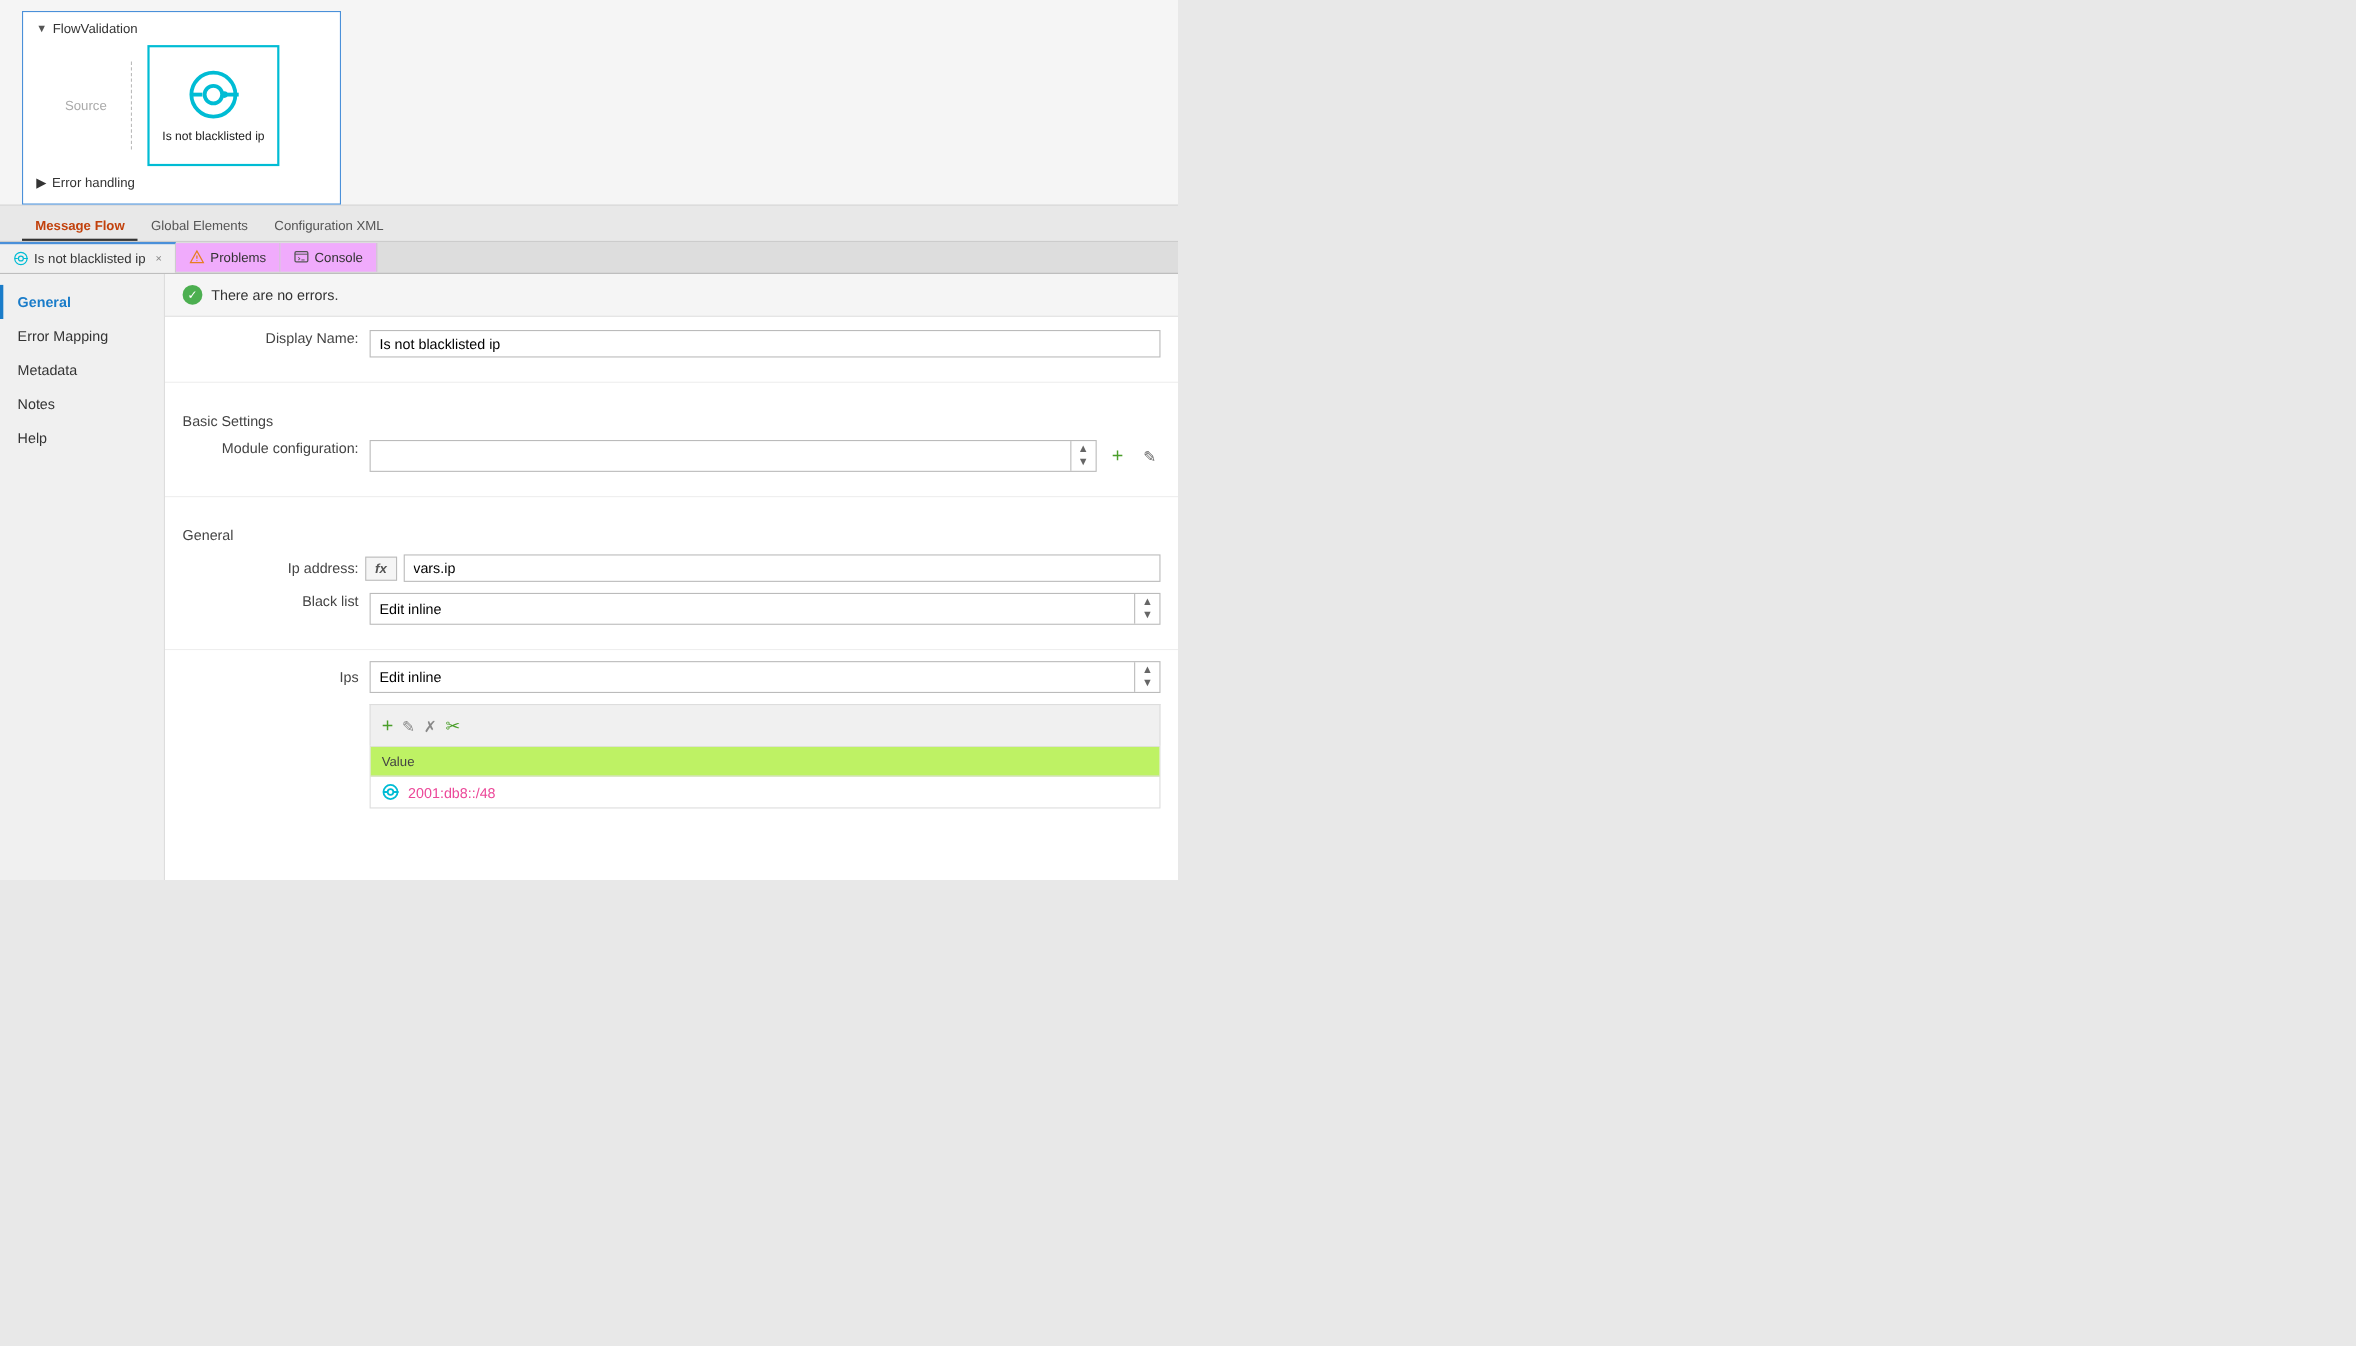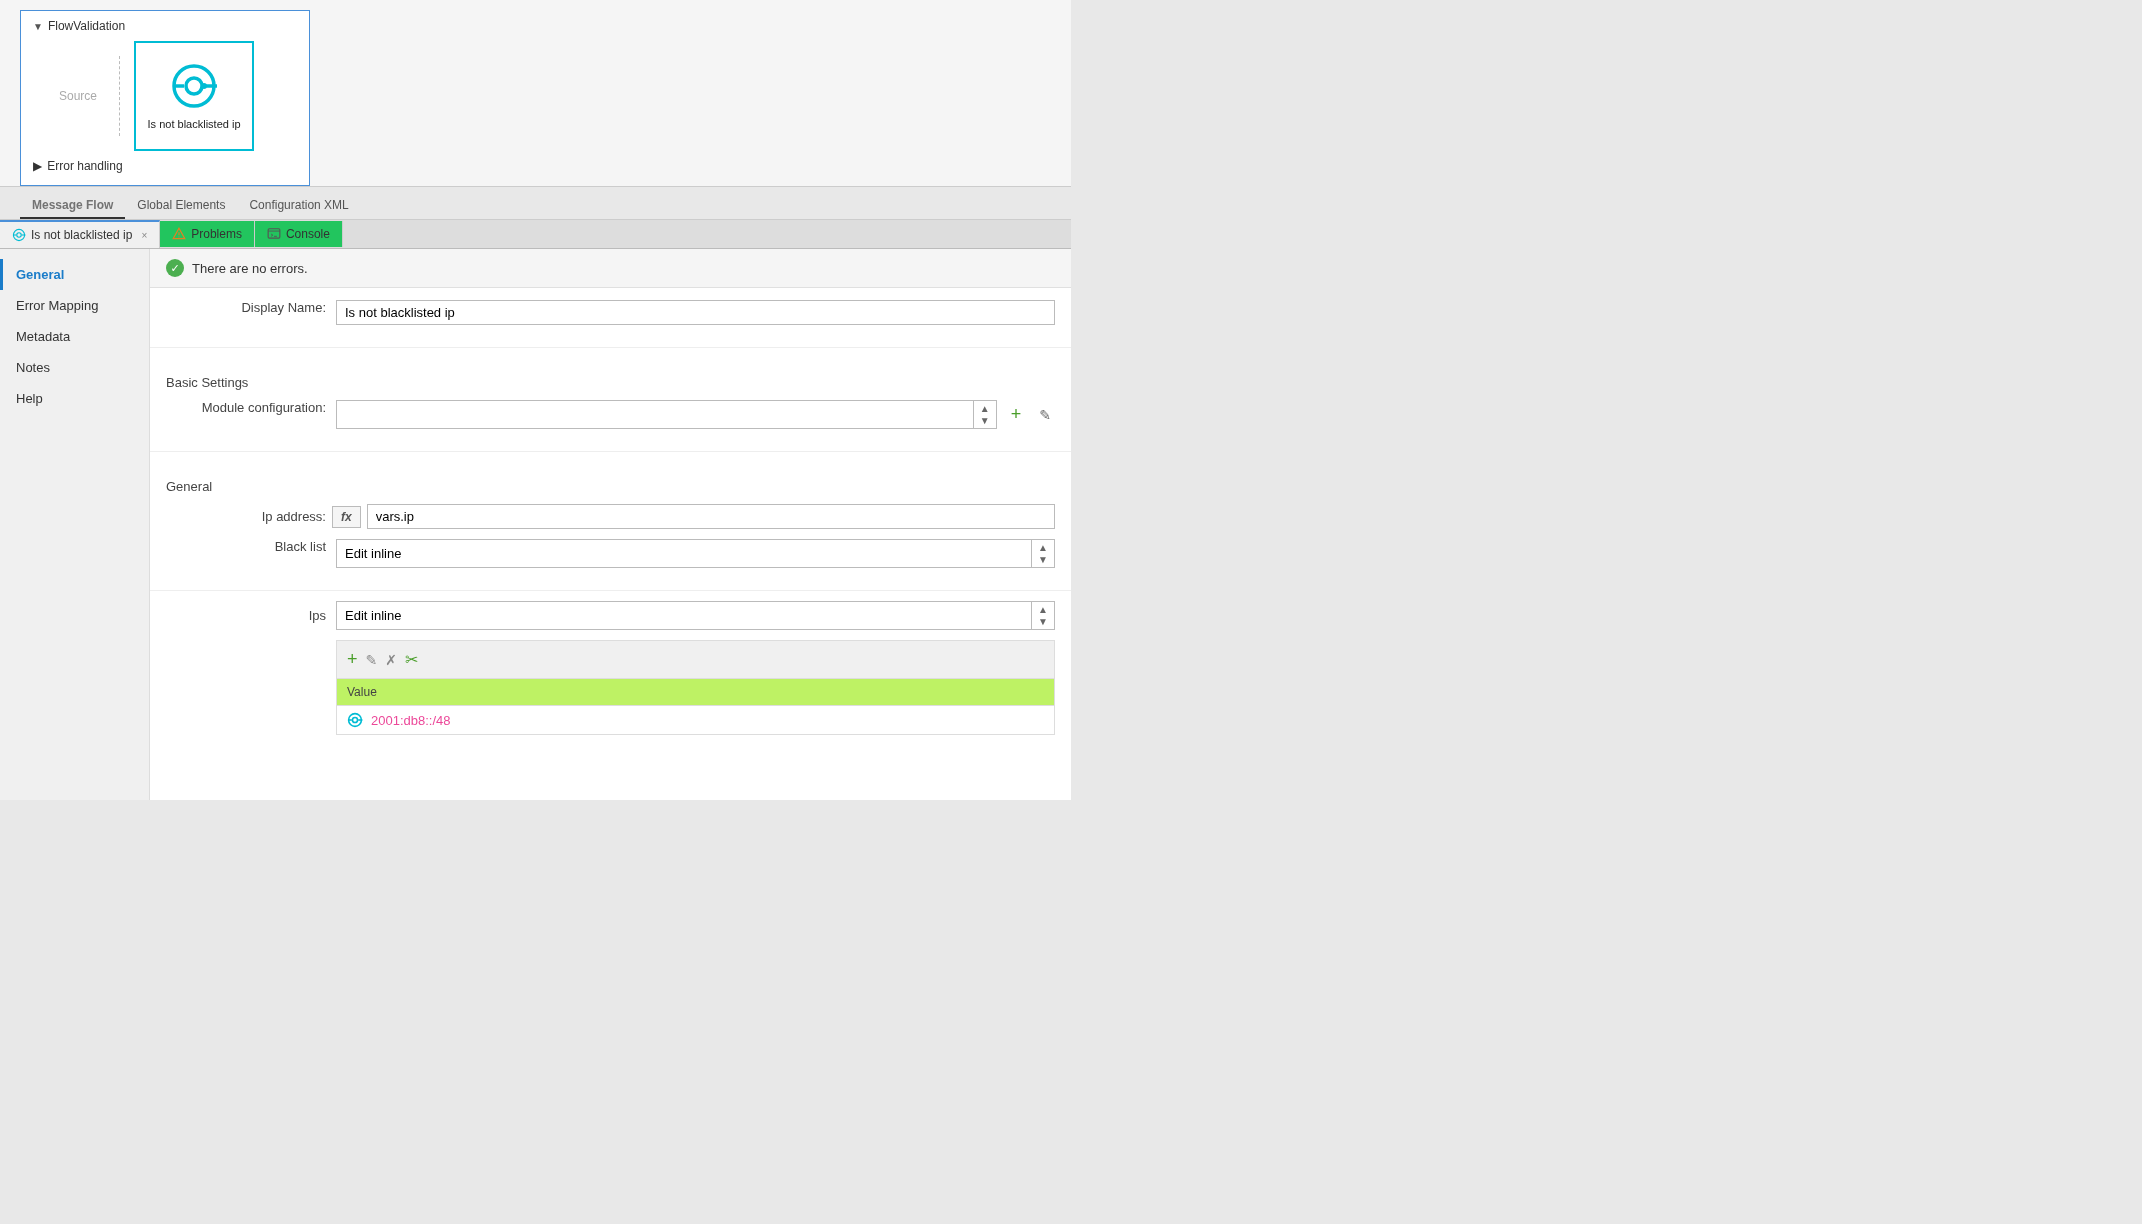--- a/index.html
+++ b/index.html
@@ -106,21 +106,21 @@
 
     .tab-item {
       padding: 5px 12px;
       font-size: 12px;
       color: #555;
       cursor: pointer;
       border-bottom: 2px solid transparent;
     }
 
     .tab-item.active {
-      color: #737373;
+      color: #c2410c;
       font-weight: 600;
       border-bottom: 2px solid #333;
     }
 
     
     .panel-area {
       display: flex;
       background: #f0f0f0;
       height: 580px;
     }
@@ -135,21 +135,21 @@
       border-bottom: 1px solid #bbb;
     }
 
     .sub-tab {
       display: flex;
       align-items: center;
       gap: 5px;
       padding: 6px 12px;
       font-size: 12px;
       color: #333;
-      background: #22c55e;
+      background: #f0abfc;
       border-right: 1px solid #ccc;
       cursor: pointer;
     }
 
     .sub-tab.active {
       background: #f0f0f0;
       border-top: 2px solid #4a90d9;
     }
 
     .sub-tab-close {

